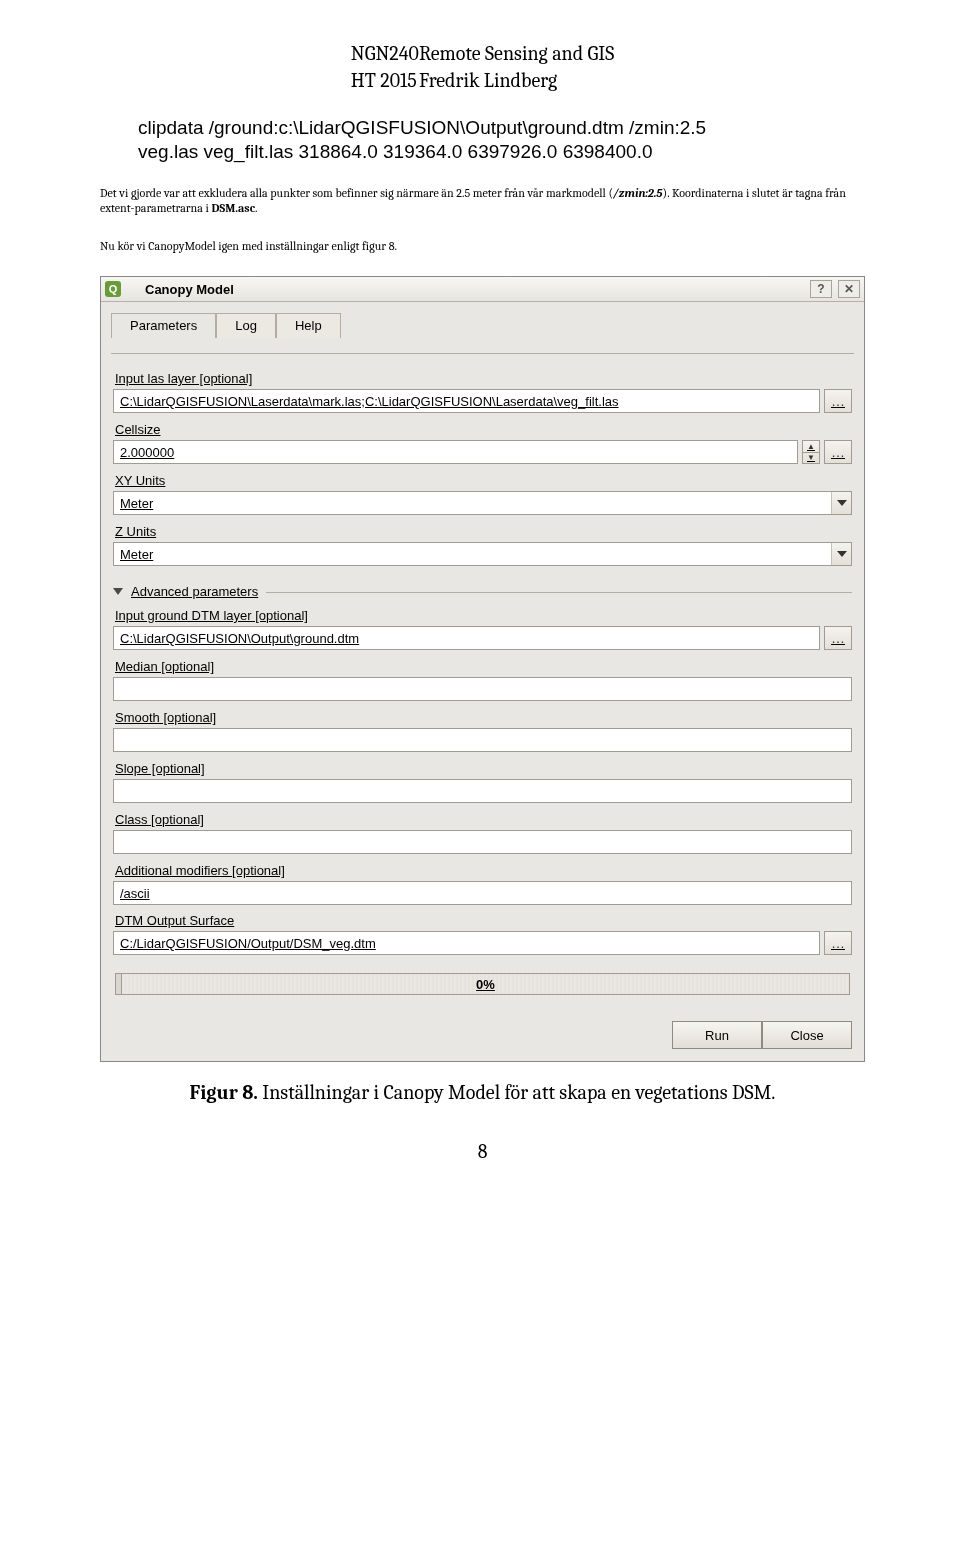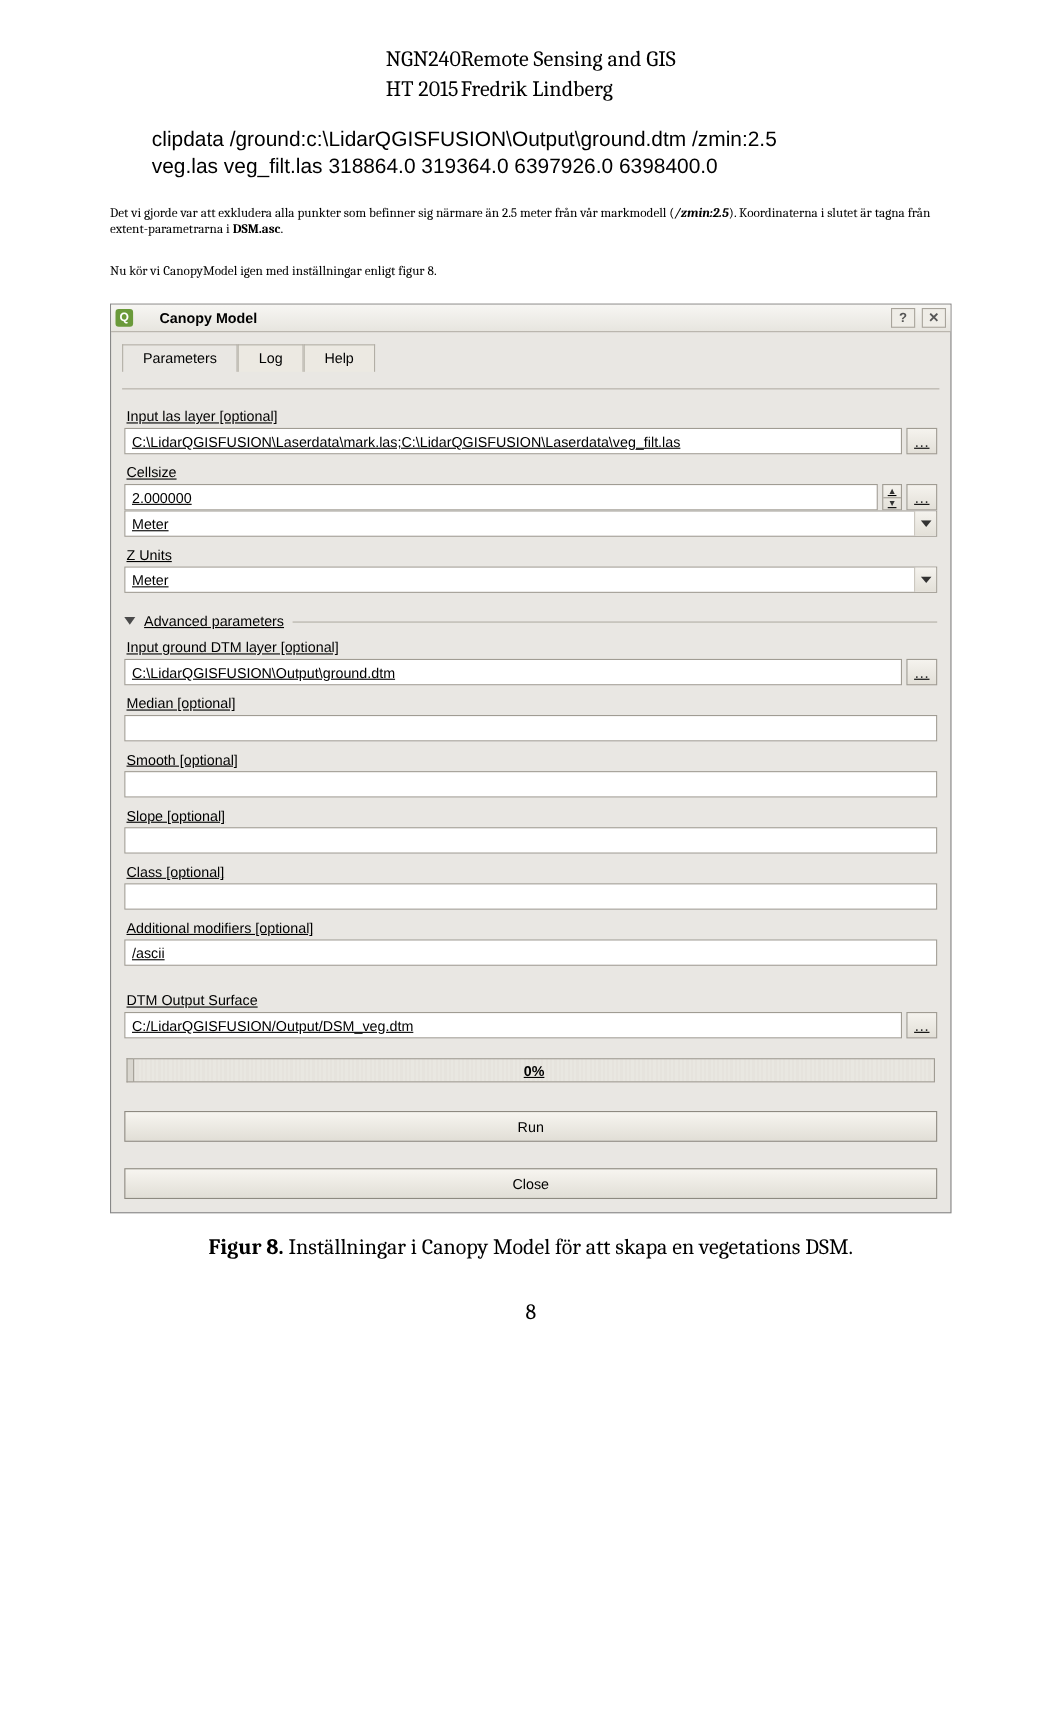--- a/index.html
+++ b/index.html
@@ -170,21 +170,21 @@
   }
   .prog-gutter {
     width:6px;height:22px;background:#d9d6cf;border:1px solid #a09c93;border-right:none;
   }
   .prog-bar {
     flex:1;height:22px;border:1px solid #a09c93;background:repeating-linear-gradient(90deg,#e9e7e1 0 2px,#e6e3dd 2px 4px);
     display:flex;align-items:center;justify-content:center;font-weight:bold;
   }
   .dlg-footer {
     padding: 10px 12px 12px 12px;
-    display:flex;justify-content:flex-end;gap:24px;flex-direction:column;
+    display:flex;justify-content:flex-end;gap:0;
   }
   .dlg-btn {
     min-width:90px;height:28px;
     border:1px solid #8e8a81;background:linear-gradient(#f7f5f0,#e1ded6);
     display:inline-flex;align-items:center;justify-content:center;
     font-size:13px;
   }
   .caption {
     text-align:center;font-size:20px;line-height:1.3;margin:8px 0 0 0;
   }
@@ -242,20 +242,21 @@
       <div class="lbl">Cellsize</div>
       <div class="row">
         <input class="inp" value="2.000000" style="">
         <span class="stepper">
             <div>▲</div>
             <div>▼</div>
           </span>
         <span class="sidebtn">…</span>
       </div>
 
+      <div class="lbl">XY Units</div>
       <div class="row combo">
         <input class="inp" value="Meter" style="">
         <span class="caret">
             <svg class="caret-svg" viewBox="0 0 10 6">
               <path d="M0 0 L5 6 L10 0 Z" fill="#333"></path>
             </svg>
           </span>
       </div>
 
       <div class="lbl">Z Units</div>
@@ -298,21 +299,21 @@
       <div class="lbl">Class [optional]</div>
       <div class="row">
           <input class="inp" value="" style="">
         </div>
 
       <div class="lbl">Additional modifiers [optional]</div>
       <div class="row">
           <input class="inp" value="/ascii" style="">
         </div>
 
-      <div class="lbl" style="padding-top:24px">DTM Output Surface</div>
+      <div class="lbl" style="padding-top:8px">DTM Output Surface</div>
       <div class="row">
         <input class="inp" value="C:/LidarQGISFUSION/Output/DSM_veg.dtm" style="">
         <span class="sidebtn">…</span>
       </div>
 
       <div class="progress-wrap">
         <div class="prog-gutter"></div>
         <div class="prog-bar">
             <span>0%</span>
           </div>

